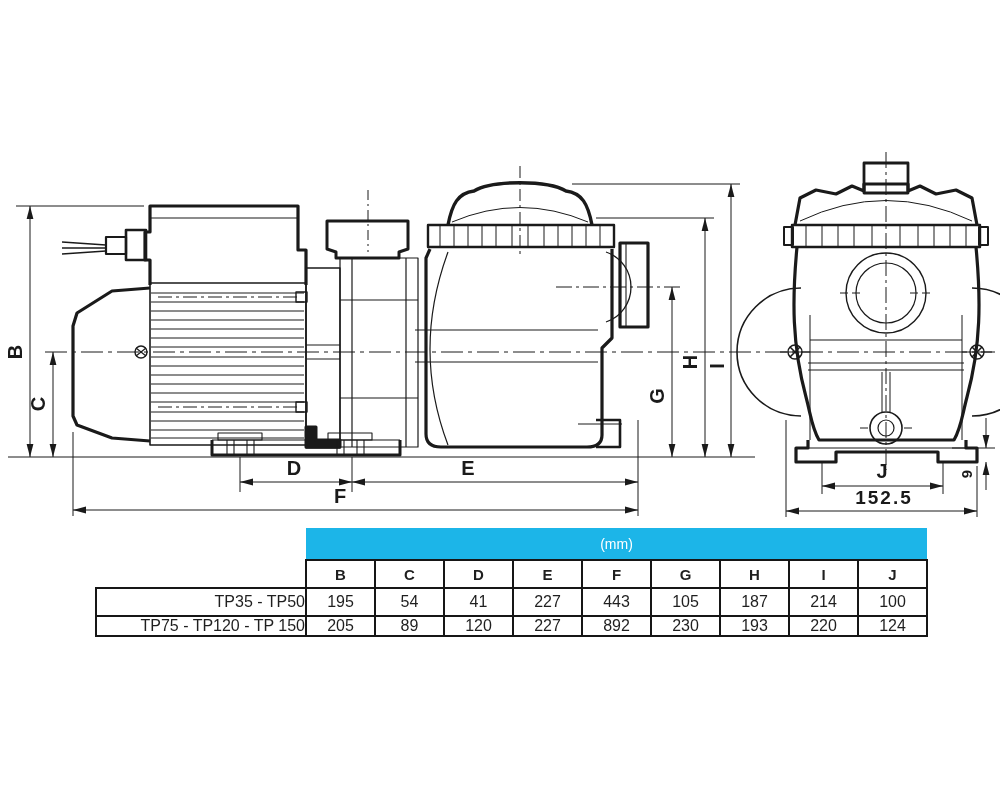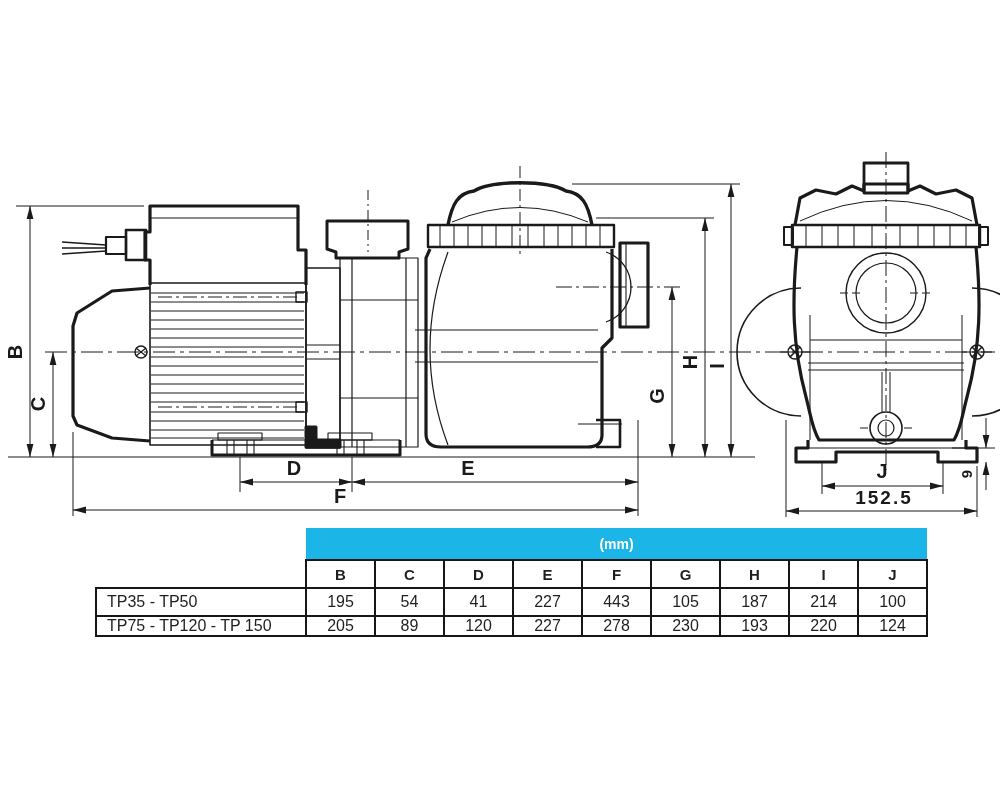--- a/index.html
+++ b/index.html
@@ -8,23 +8,23 @@
   svg text{font-family:"Liberation Sans",sans-serif;fill:#1a1a1a;}
   .dimlabel{font-size:20px;font-weight:bold;}
   .dimnum{font-size:19px;font-weight:bold;letter-spacing:2px;}
   .dimsmall{font-size:15px;font-weight:bold;}
 
   
   .dimtable{position:absolute;left:95px;top:528px;border-collapse:collapse;table-layout:fixed;}
   .dimtable td,.dimtable th{border:2px solid #161616;text-align:center;vertical-align:middle;
       font-size:16px;color:#1f1f1f;background:#ffffff;padding:0;}
   .dimtable .noborder{border:none;background:transparent;}
-  .dimtable .unit{background:#1cb5e8;border:none;color:#ffffff;font-weight:bold;font-size:14px;}
+  .dimtable .unit{background:#1cb5e8;border:none;color:#ffffff;font-weight:normal;font-size:14px;}
   .dimtable th{font-size:15px;font-weight:bold;}
-  .dimtable .rowlabel{text-align:left;padding-left:10px;font-size:16px;font-weight:normal;}
+  .dimtable .rowlabel{text-align:right;padding-left:10px;font-size:16px;font-weight:normal;}
   .r1{height:32px;} .r2{height:28px;} .r3{height:28px;} .r4{height:17px;}
 </style>
 </head>
 <body>
 
 <div id="screen">
 
   <svg width="1000" height="800" viewBox="0 0 1000 800" stroke="#1a1a1a" fill="none" stroke-linecap="butt" stroke-linejoin="round">
     <defs>
       <marker id="arr" markerWidth="14" markerHeight="8" refX="13" refY="4" orient="auto-start-reverse" markerUnits="userSpaceOnUse">
@@ -331,21 +331,21 @@
         <td>187</td>
         <td>214</td>
         <td>100</td>
       </tr>
       <tr class="r4">
         <td class="rowlabel">TP75 - TP120 - TP 150</td>
         <td>205</td>
         <td>89</td>
         <td>120</td>
         <td>227</td>
-        <td>278</td>
+        <td>892</td>
         <td>230</td>
         <td>193</td>
         <td>220</td>
         <td>124</td>
       </tr>
     </tbody>
   </table>
 </div>
 
 </body></html>

